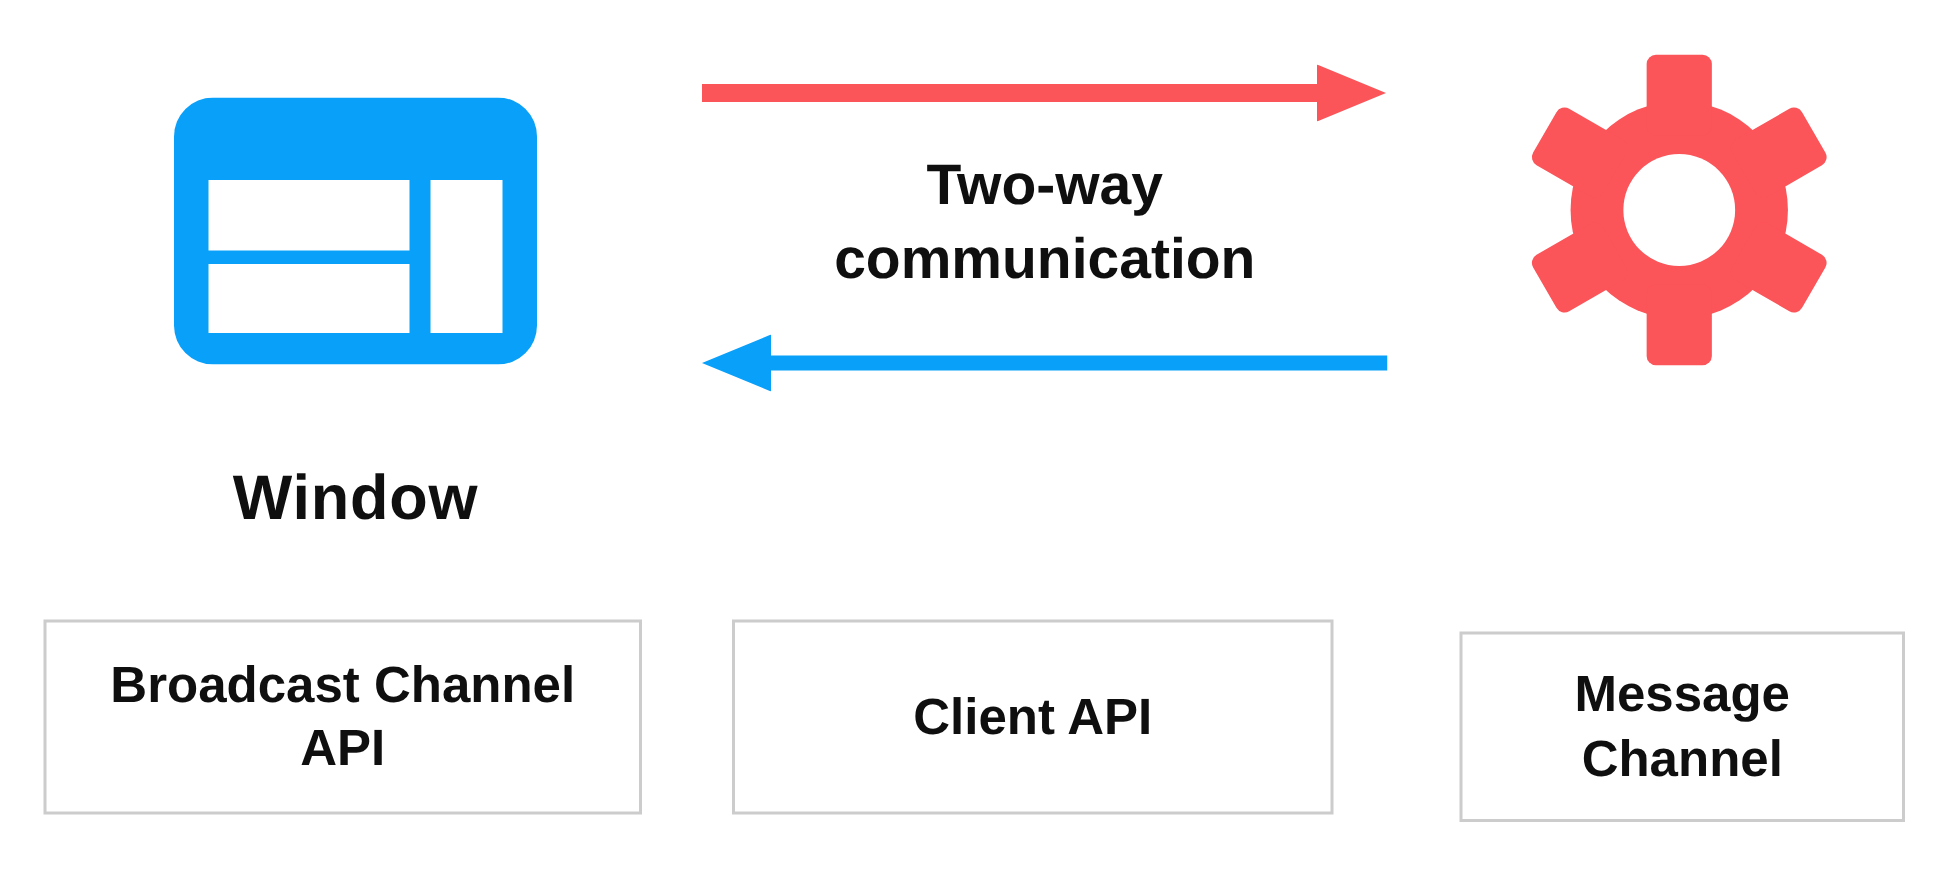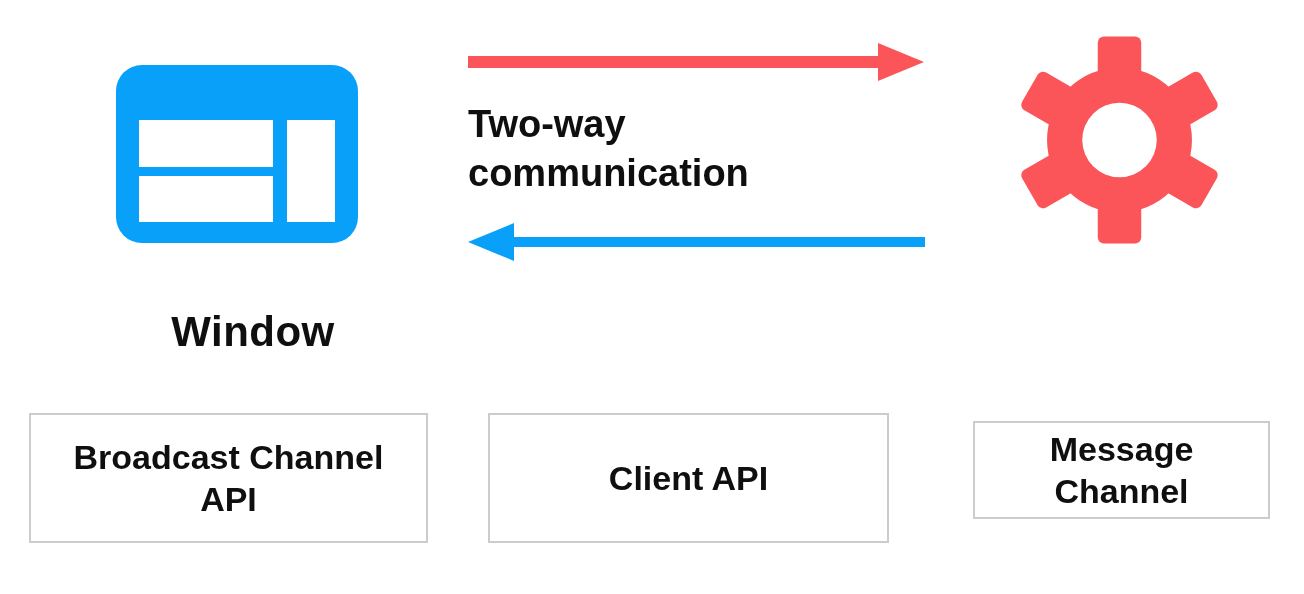--- a/index.html
+++ b/index.html
@@ -23,33 +23,34 @@
   .gear-icon   { left: 1016px; top: 33px; width: 207px; height: 214px; }
 
   
   .node-label {
     font-size: 42px;
     font-weight: bold;
     text-align: center;
     letter-spacing: 0.5px;
     white-space: nowrap;
   }
-  .window-label { left: 132px; top: 308px; width: 242px; }
+  .window-label { left: 116px; top: 308px; width: 242px; }
   .worker-label { left: 1030px; top: 298px; width: 210px; }
 
   
   .arrow-right { left: 468px; top: 43px;  width: 456px; height: 38px; }
   .arrow-left  { left: 468px; top: 223px; width: 457px; height: 38px; }
 
   
   .twoway-label {
     left: 468px; top: 100px; width: 457px;
     font-size: 38px;
     font-weight: bold;
     line-height: 1.28;
+    text-align: center;
     white-space: pre-line;
   }
 
   
   .api-box {
     box-sizing: border-box;
     border: 2px solid #cccccc;
     background: #ffffff;
     display: flex;
     align-items: center;
@@ -57,21 +58,21 @@
   }
   .api-box-label {
     font-size: 34px;
     font-weight: bold;
     line-height: 1.24;
     text-align: center;
     white-space: pre-line;
   }
   .api-box-1 { left: 29px;  top: 413px; width: 399px; height: 130px; }
   .api-box-2 { left: 488px; top: 413px; width: 401px; height: 130px; }
-  .api-box-3 { left: 973px; top: 421px; width: 297px; height: 98px; }
+  .api-box-3 { left: 973px; top: 421px; width: 297px; height: 127px; }
 </style>
 </head>
 <body>
 
 <div class="canvas">
 
   <svg class="abs window-icon" viewBox="0 0 242 178" xmlns="http://www.w3.org/2000/svg" aria-hidden="true">
     <rect x="0" y="0" width="242" height="178" rx="26" fill="#09A0FA"></rect>
     <rect x="23" y="55" width="134" height="47" fill="#ffffff"></rect>
     <rect x="23" y="111" width="134" height="46" fill="#ffffff"></rect>

